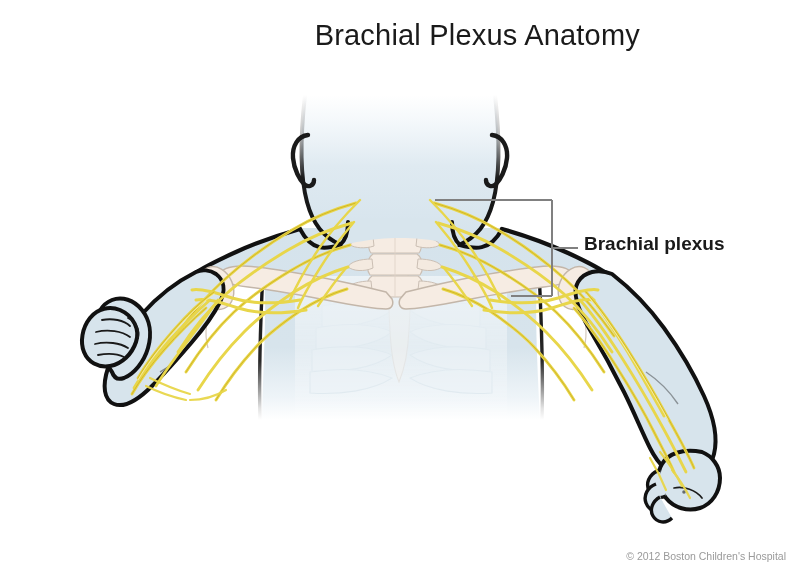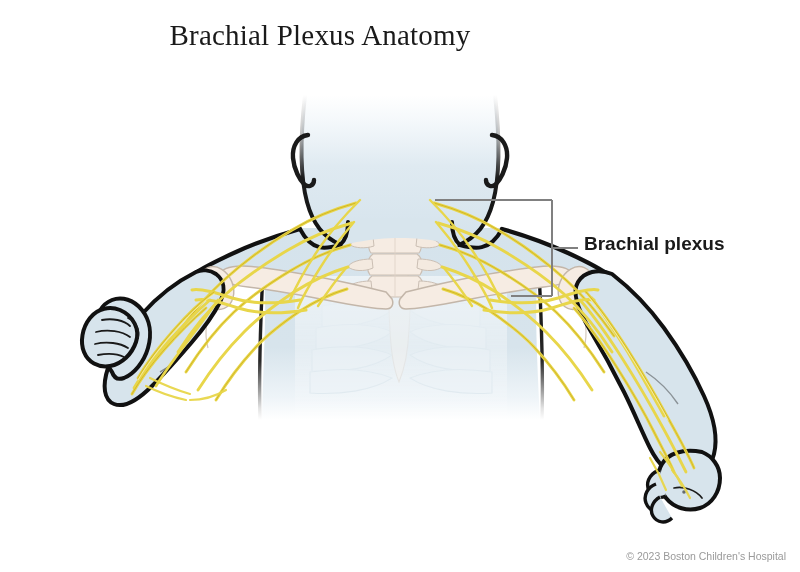--- a/index.html
+++ b/index.html
@@ -12,27 +12,26 @@
     position:relative;
   }
   #figure{
     position:absolute;
     left:0;top:0;
     width:800px;height:572px;
   }
   #page-title{
     position:absolute;
     top:20px;left:0;width:640px;
-    text-align:center;
+    text-align:right;
     font-size:29px;
     font-weight:300;
     color:#1a1a1a;
     letter-spacing:0.2px;
     line-height:1.1;
-    font-family:Liberation Serif, serif;
   }
   #plexus-label{
     position:absolute;
     left:584px; top:233px;
     font-size:19px;
     font-weight:700;
     color:#1a1a1a;
     white-space:nowrap;
   }
   #copyright{
@@ -389,13 +388,13 @@
     <path d="M552,200 L552,296"></path>
     <path d="M552,296 L511,296"></path>
     <path d="M552,248 L578,248"></path>
   </g>
 </svg>
 
 <div id="page-title">Brachial Plexus Anatomy</div>
 
 <div id="plexus-label">Brachial plexus</div>
 
-<div id="copyright">© 2023 Boston Children's Hospital</div>
+<div id="copyright">© 2012 Boston Children's Hospital</div>
 
 </body></html>

